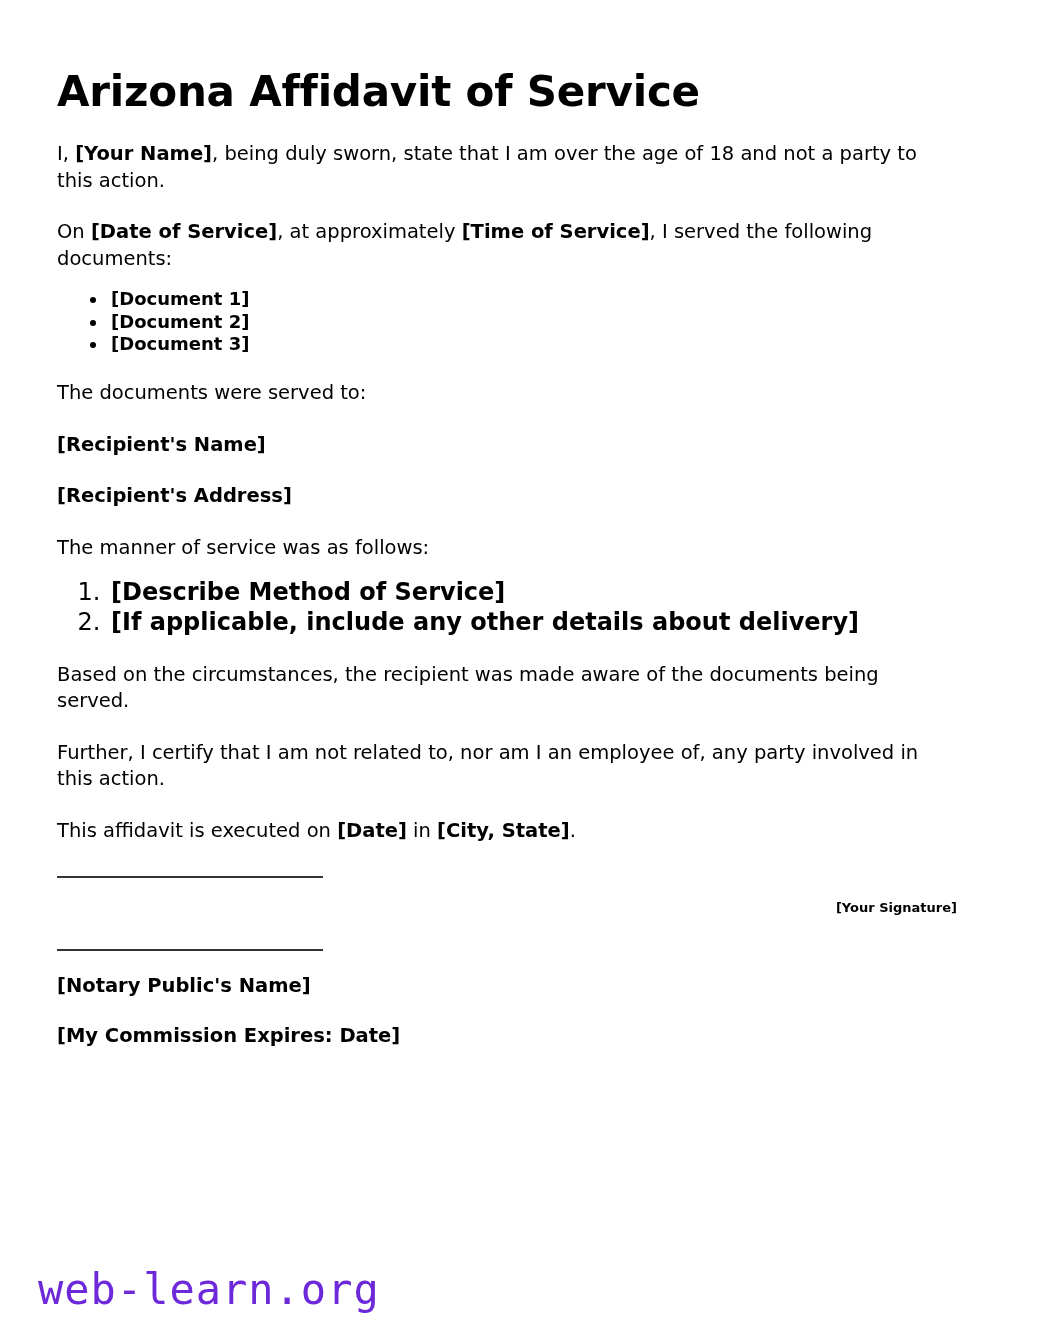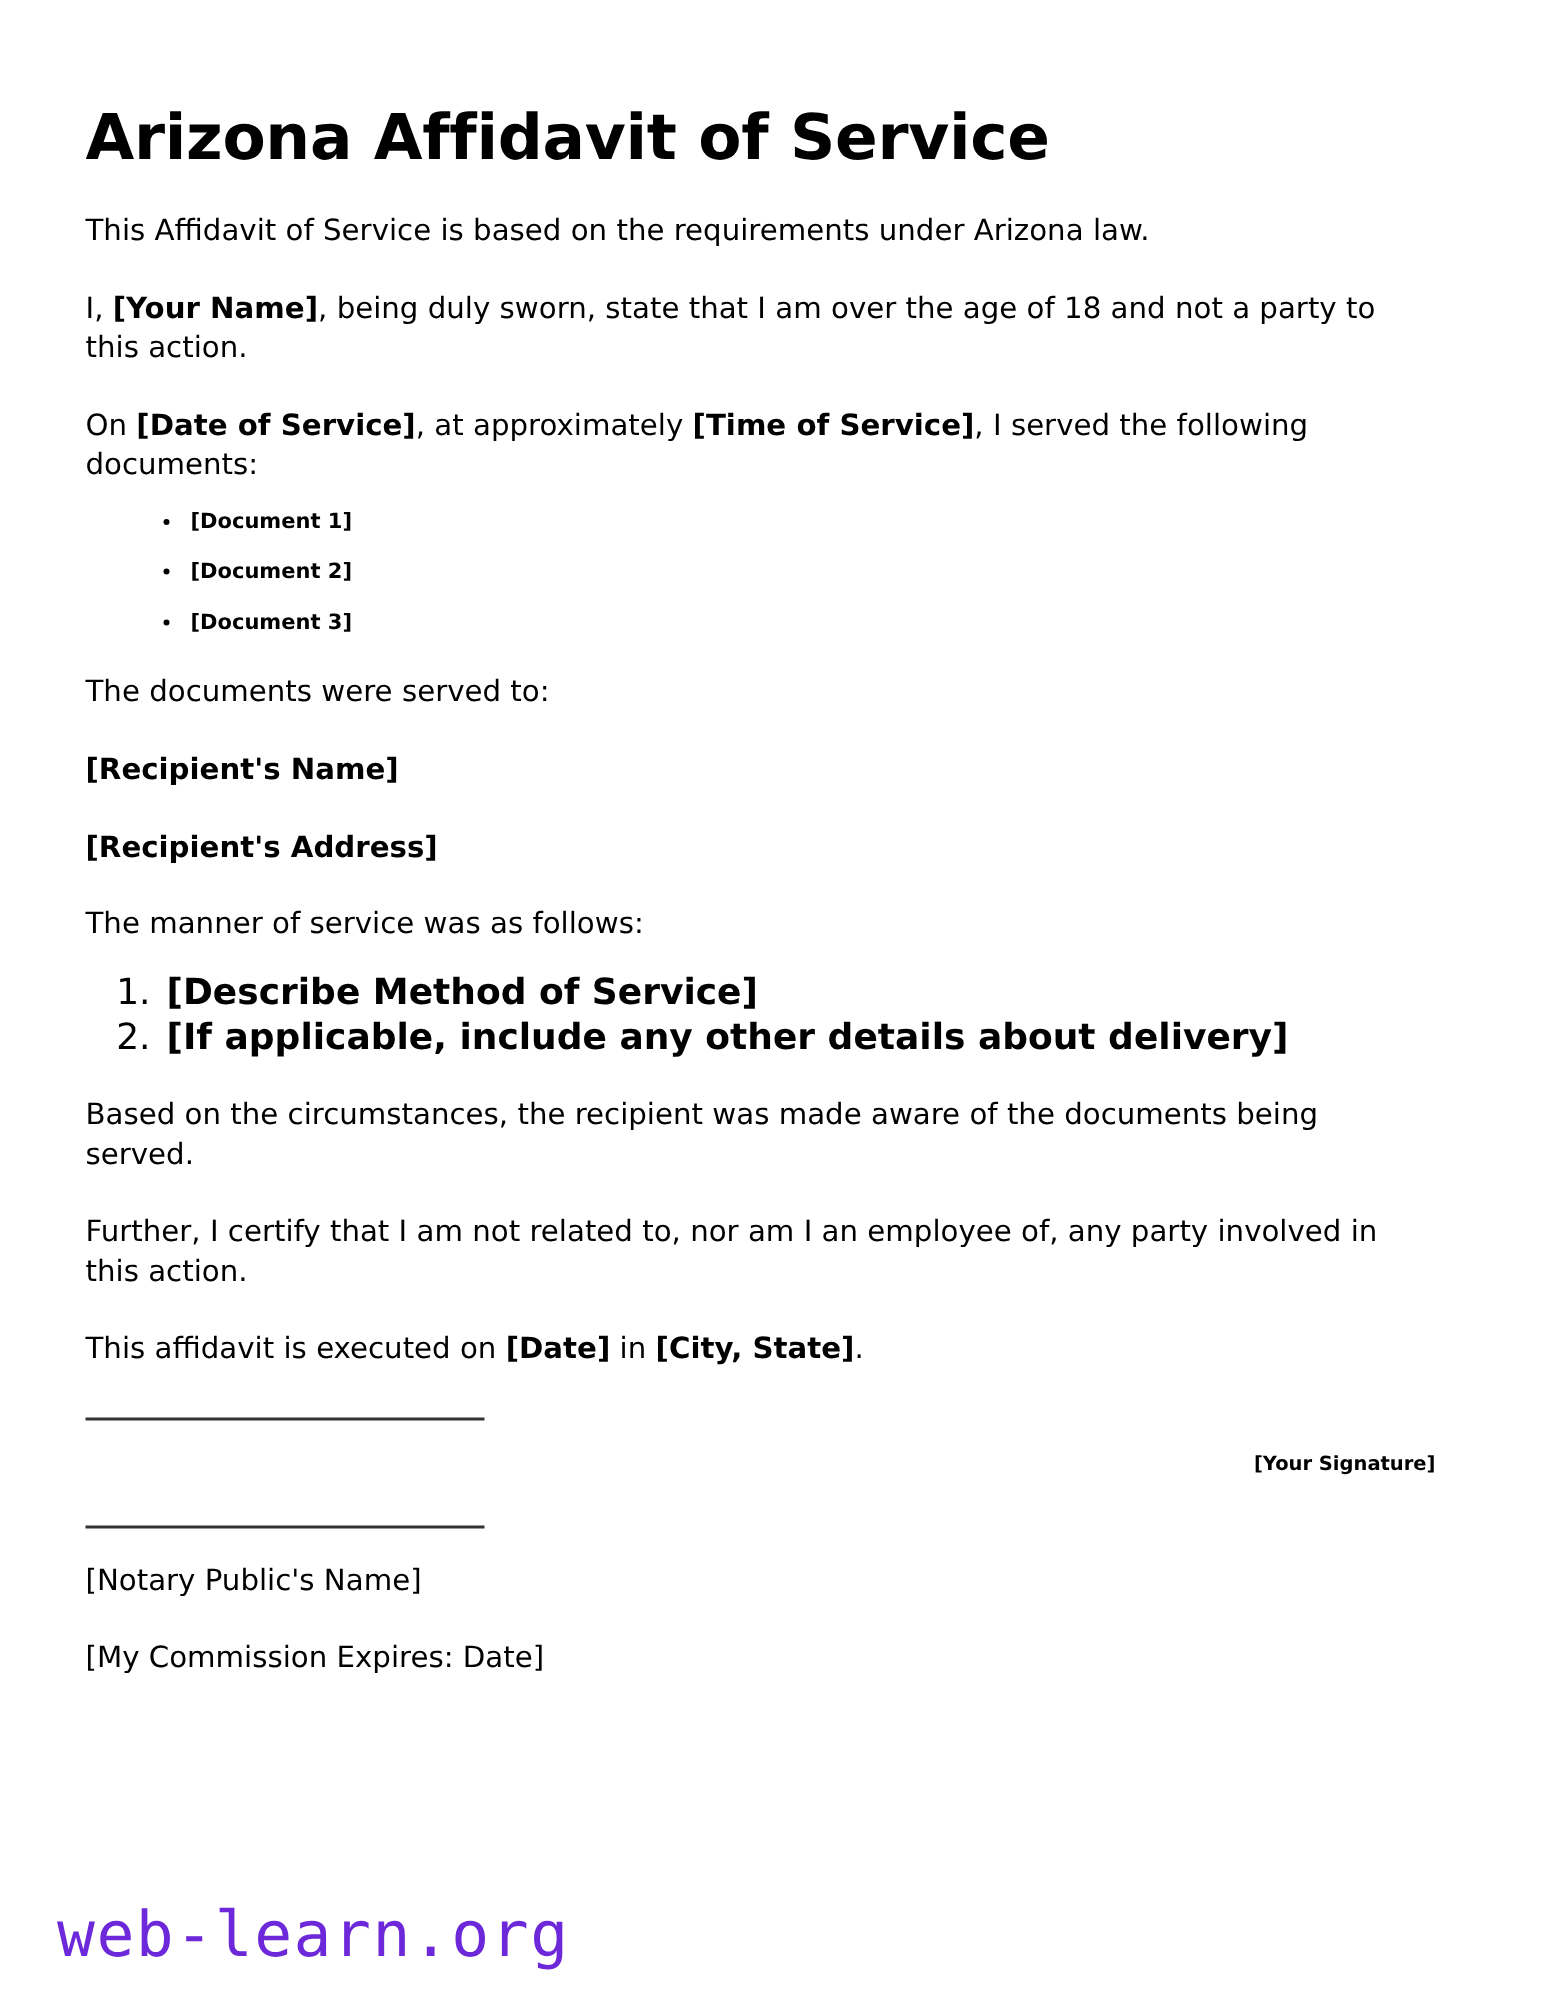--- a/index.html
+++ b/index.html
@@ -43,24 +43,24 @@
   }
   .para b, .item b {
     font-weight: bold;
   }
   ul.doc-list {
     margin: -6px 0 24px 0;
     padding-left: 51px;
     list-style-type: disc;
   }
   ul.doc-list li {
-    font-size: 14px;
+    font-size: 18px;
     line-height: 1.26;
     font-weight: bold;
-    margin: 16px;
+    margin: 0;
     padding-left: 3px;
   }
   ol.method-list {
     margin: -6px 0 24px 0;
     padding-left: 51px;
     list-style-type: decimal;
   }
   ol.method-list li {
     font-size: 24px;
     line-height: 1.26;
@@ -79,21 +79,21 @@
   }
   .sig-name {
     font-size: 13px;
     font-weight: bold;
     line-height: 1.3;
     margin: 0 0 25px 0;
     text-align: right;
   }
   .notary-line {
     font-size: 19.5px;
-    font-weight: normal;
+    font-weight: bold;
     line-height: 1.3;
     margin: 0 0 25px 0;
   }
   .watermark {
     position: absolute;
     left: 38px;
     top: 1265px;
     font-family: "DejaVu Sans Mono", monospace;
     font-size: 42px;
     color: #6d28d9;
@@ -101,21 +101,20 @@
     white-space: nowrap;
   }
 </style>
 </head>
 <body>
 
 <div class="page">
 
   <h1 class="doc-title">Arizona Affidavit of Service</h1>
 
-  <p class="para"><span>This Affidavit of Service is based on the requirements under Arizona law.</span></p>
 
   <p class="para"><span>I, </span><b>[Your Name]</b><span>, being duly sworn, state that I am over the age of 18 and not a party to this action.</span></p>
 
   <p class="para tight-after"><span>On </span><b>[Date of Service]</b><span>, at approximately </span><b>[Time of Service]</b><span>, I served the following documents:</span></p>
 
   <ul class="doc-list">
       <li>[Document 1]</li>
       <li>[Document 2]</li>
       <li>[Document 3]</li>
     </ul>

